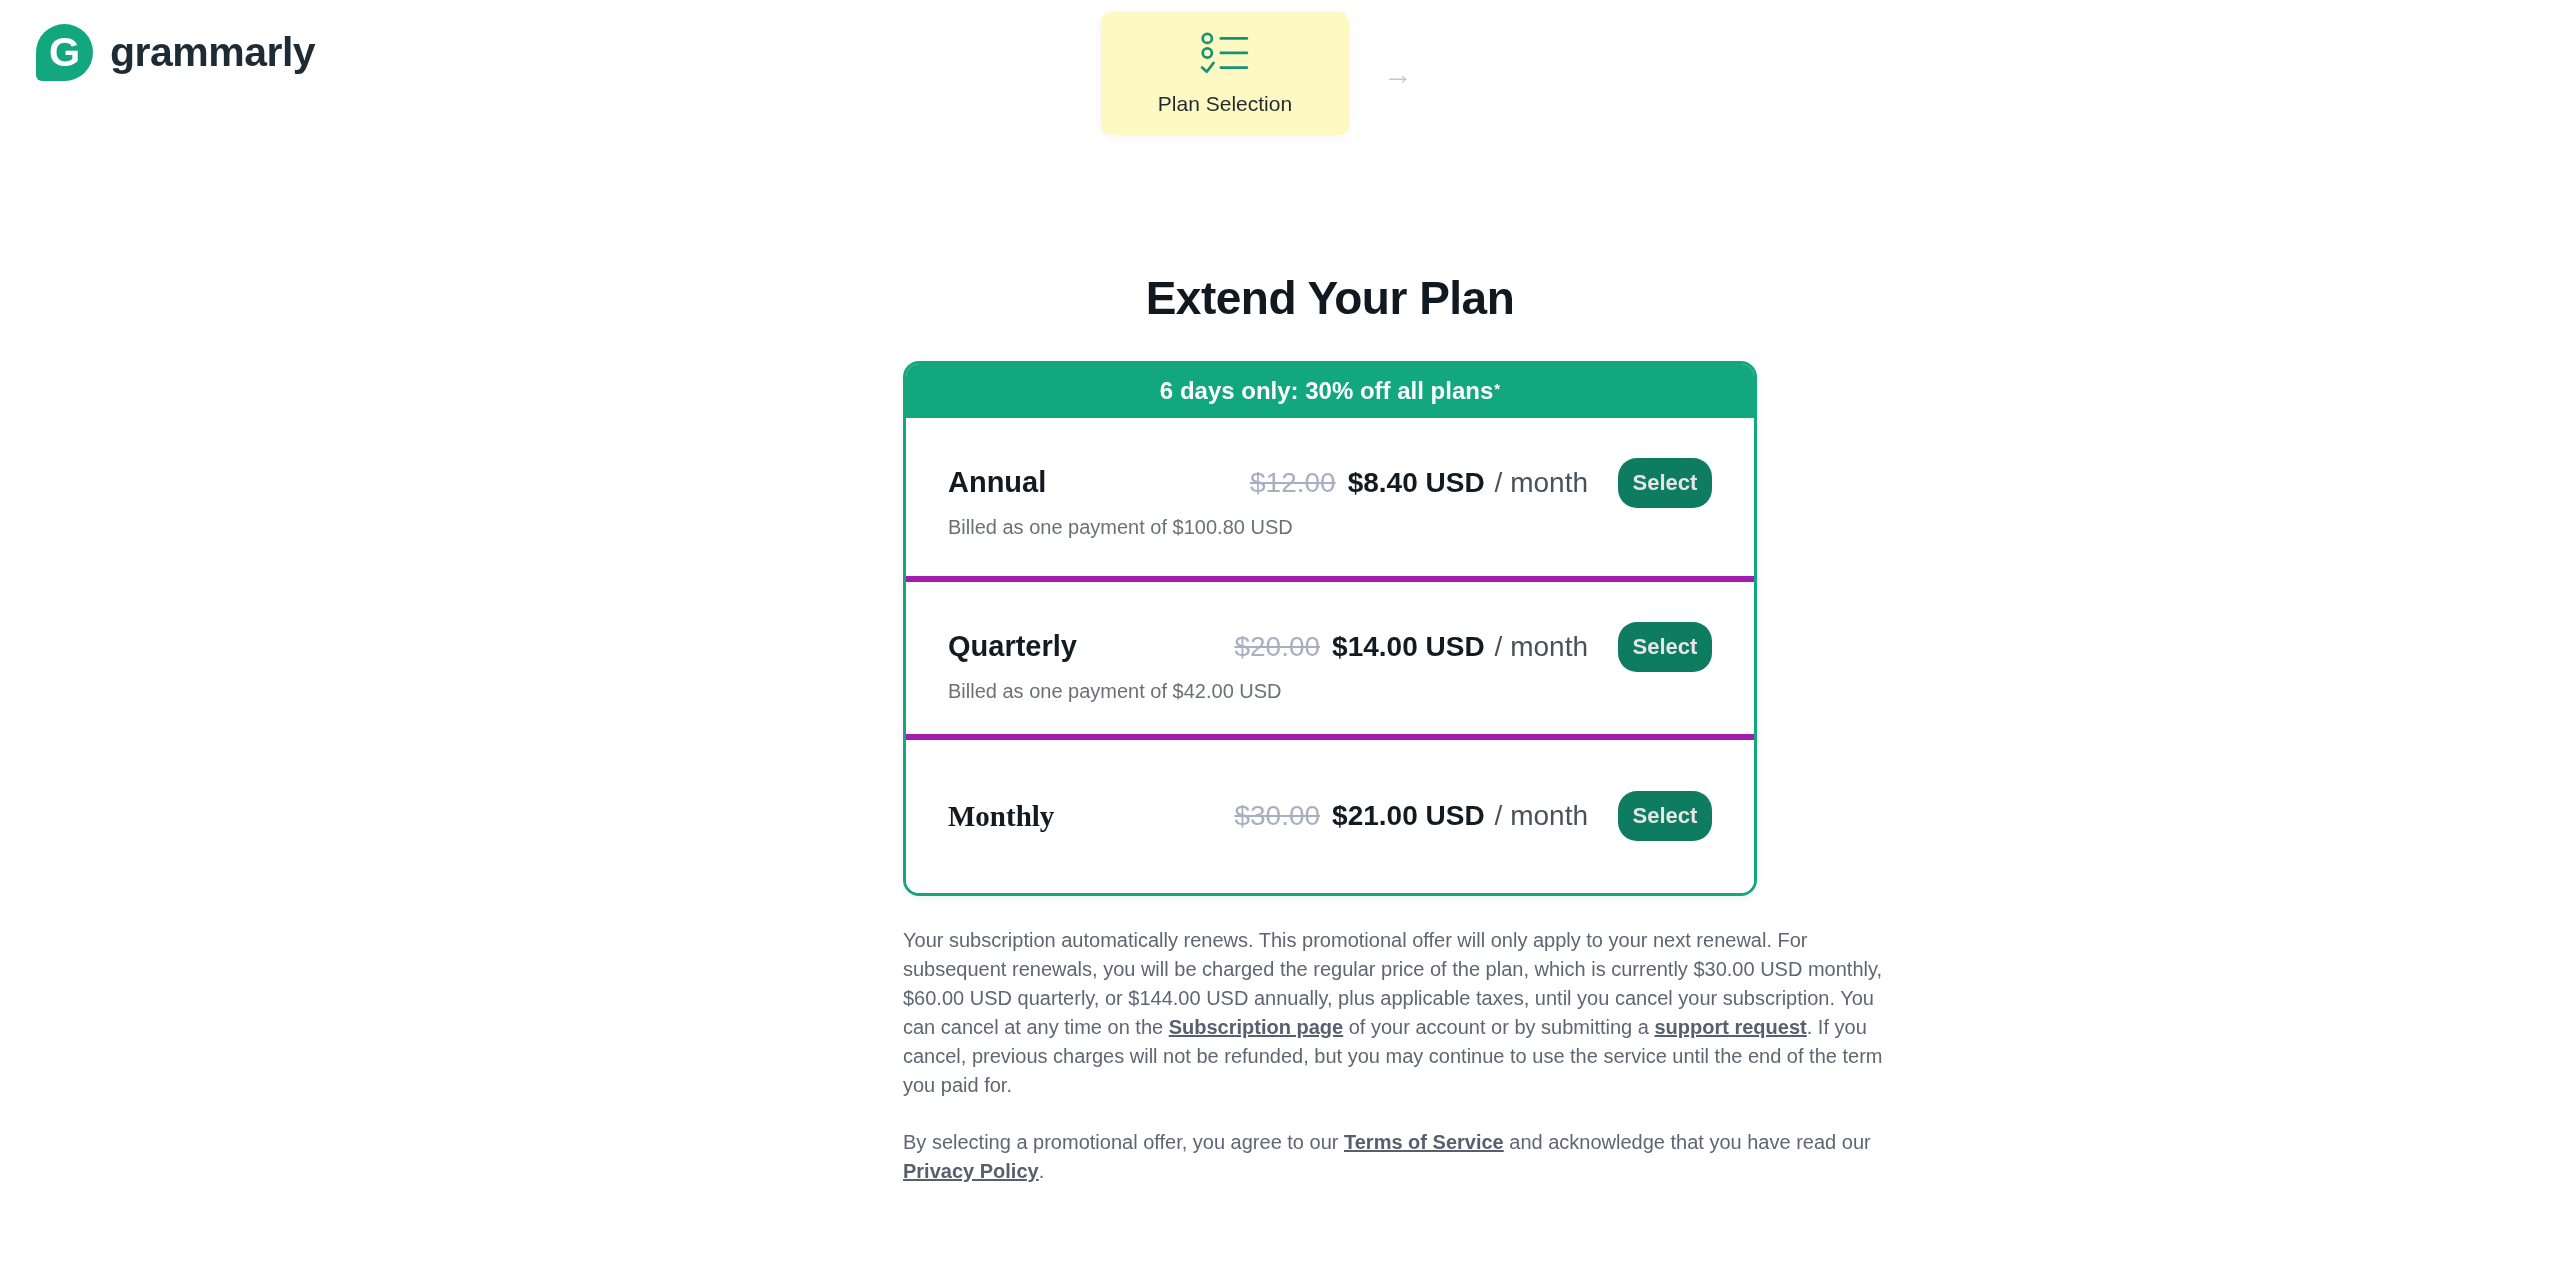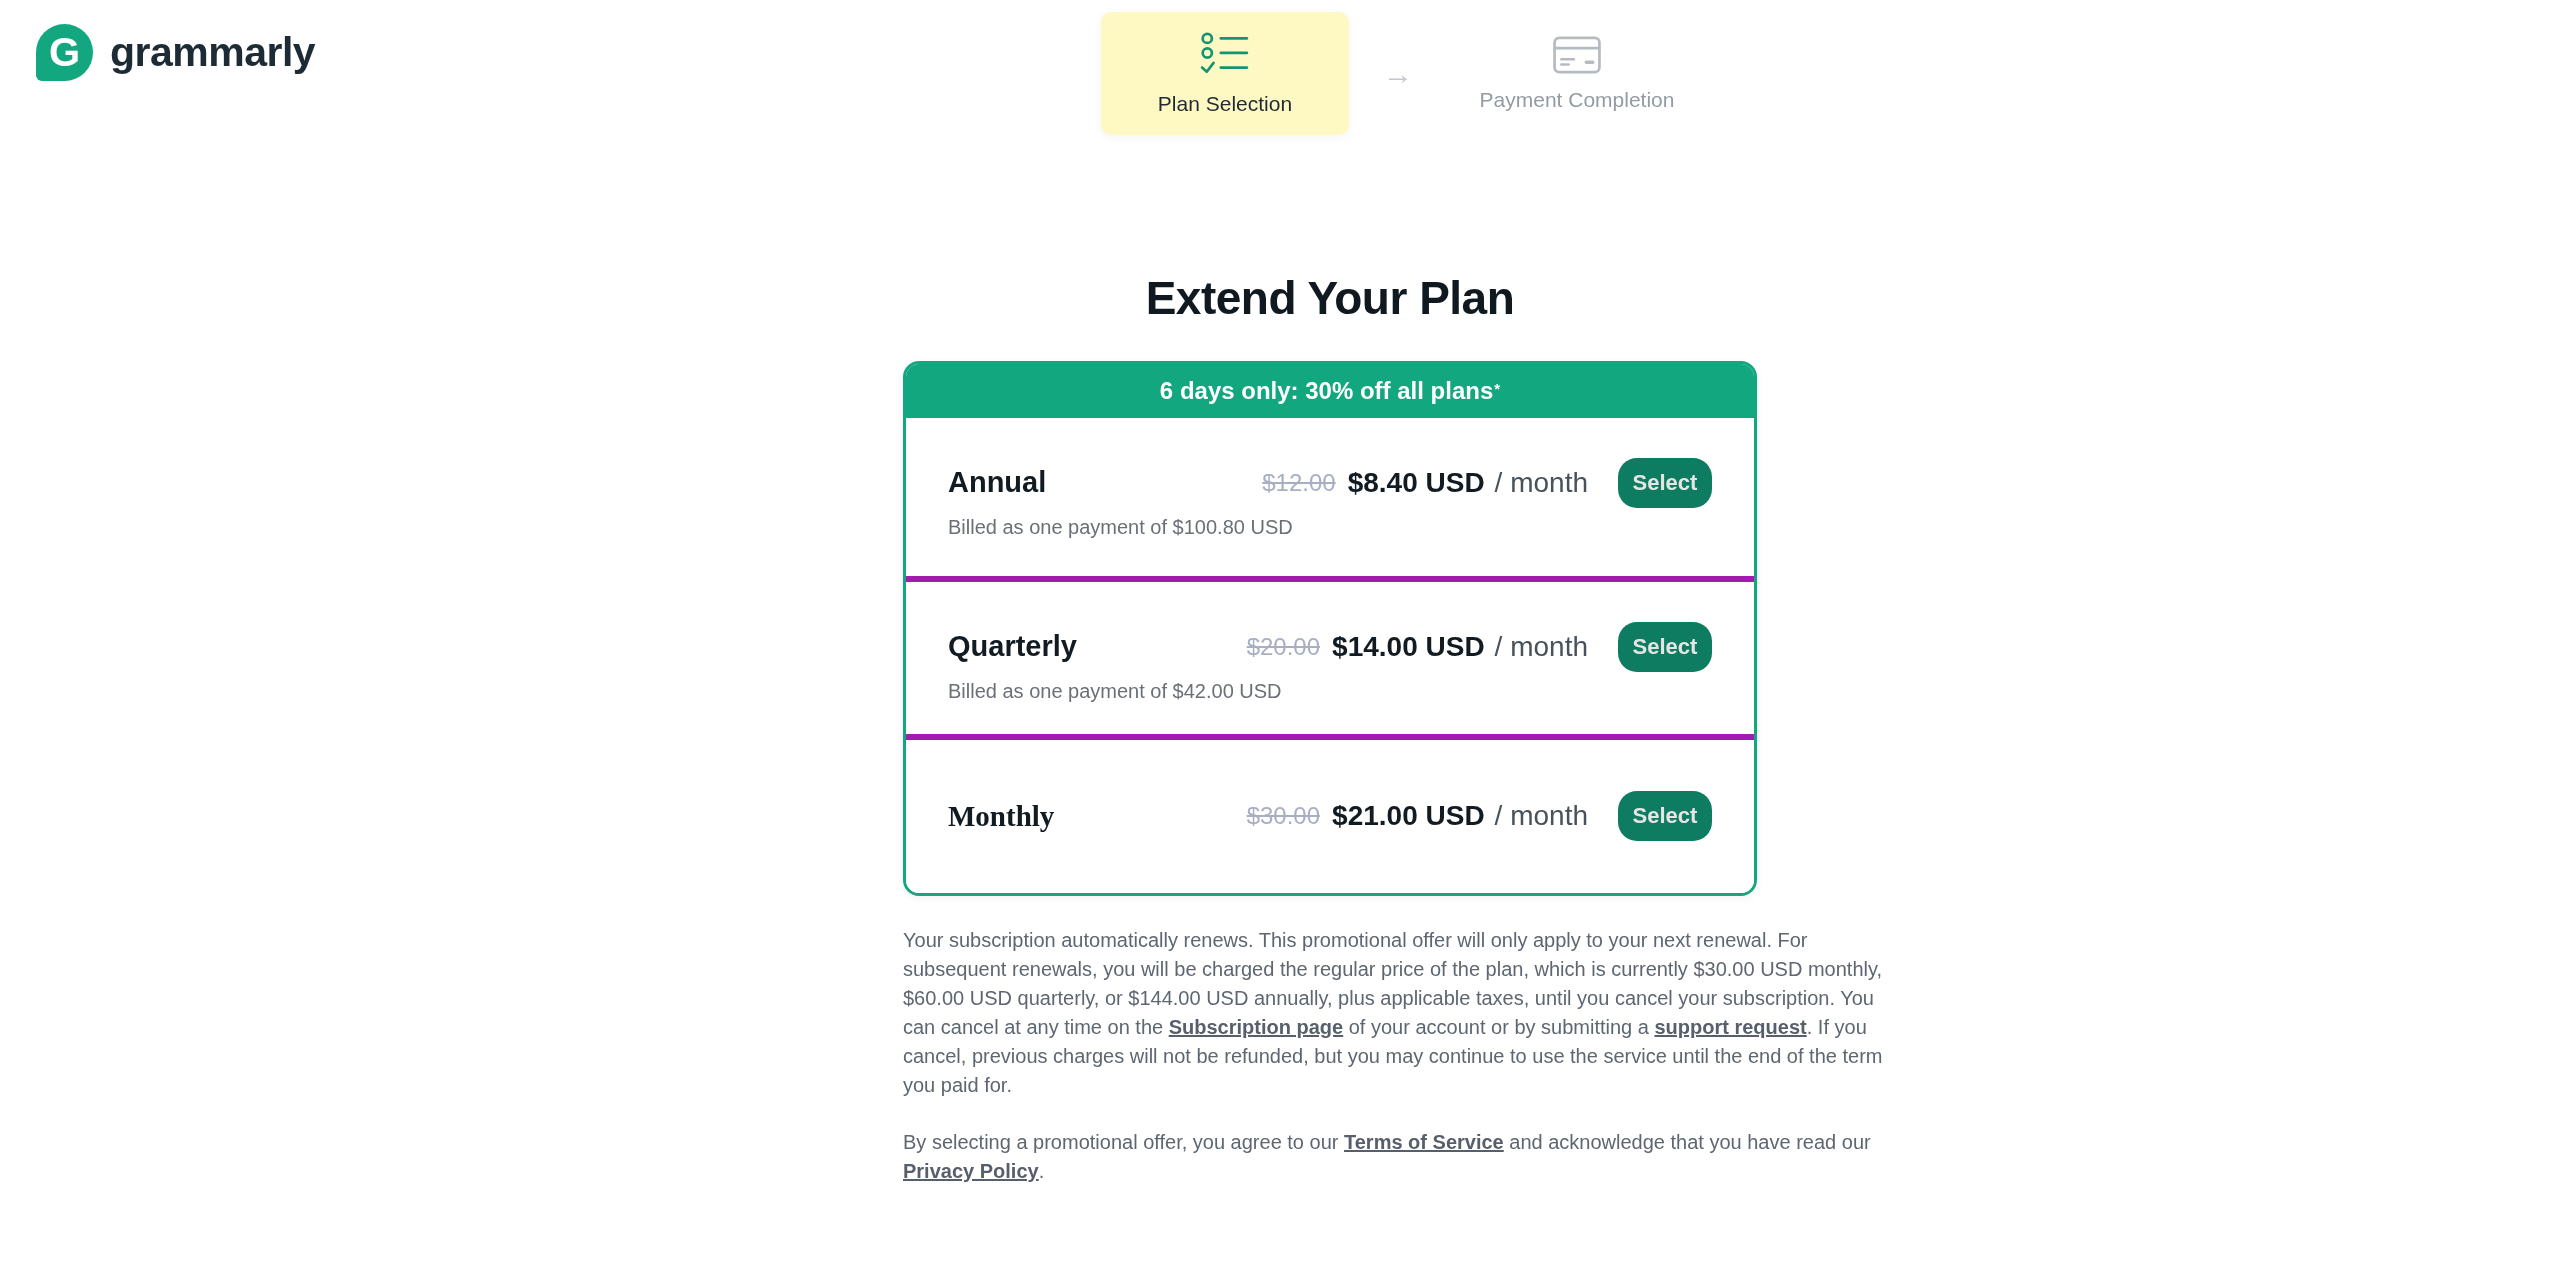--- a/index.html
+++ b/index.html
@@ -75,21 +75,21 @@
   .plan-row .plan-billed:empty { display: none; }
   .plan-row .right-group {
     position: absolute; right: 42px; top: 40px;
     height: 50px;
     display: flex; align-items: center;
   }
   .plan-row.centered { height: 159px; }
   .plan-row.centered .plan-name { top: 50%; transform: translateY(-50%); font-family: Liberation Serif, serif; }
   .plan-row.centered .right-group { top: 50%; transform: translateY(-50%); }
 
-  .old-price { font-size: 24px; color: #A9AFC2; text-decoration: line-through; margin-right: 12px; }
+  .old-price { font-size: 28px; color: #A9AFC2; text-decoration: line-through; margin-right: 12px; }
   .new-price { font-size: 28px; font-weight: 800; color: #121b22; margin-right: 10px; }
   .per-month { font-size: 28px; font-weight: 400; color: #49525b; }
   .select-btn {
     margin-left: 30px;
     width: 94px; height: 50px;
     background: #0E7C60; color: #e5e5e5;
     border: none; border-radius: 19px;
     font-family: "Liberation Sans", sans-serif;
     font-size: 22px; font-weight: 700;
     cursor: pointer;
@@ -118,32 +118,20 @@
         <line x1="20" y1="7" x2="45" y2="7"></line>
         <circle cx="7" cy="21" r="4.4"></circle>
         <line x1="20" y1="21" x2="45" y2="21"></line>
         <polyline points="2,35 6.5,39 13,30.5"></polyline>
         <line x1="20" y1="35" x2="45" y2="35"></line>
       </g>
     </svg>
     <div class="step-label-active">Plan Selection</div>
   </div>
   <div class="step-arrow">→</div>
-  <div class="step-plain">
-    <svg width="48" height="38" viewBox="0 0 46 36">
-      <g fill="none" stroke="#b6bbc2" stroke-width="2.6" stroke-linecap="round">
-        <rect x="1.5" y="1.5" width="43" height="33" rx="4.5"></rect>
-        <line x1="1.5" y1="11.5" x2="44.5" y2="11.5"></line>
-        <line x1="8" y1="22" x2="20" y2="22" stroke-width="2.4"></line>
-        <line x1="8" y1="27" x2="15" y2="27" stroke-width="2.4"></line>
-        <line x1="32" y1="25" x2="38" y2="25" stroke-width="3.4"></line>
-      </g>
-    </svg>
-    <div class="step-label-inactive">Payment Completion</div>
-  </div>
 </div>
 
 <div class="main-col">
   <h1 class="page-title">Extend Your Plan</h1>
 
   <div class="plan-card">
     <div class="promo-banner">
       <span>6 days only: 30% off all plans</span>
         <sup>*</sup>
     </div>

